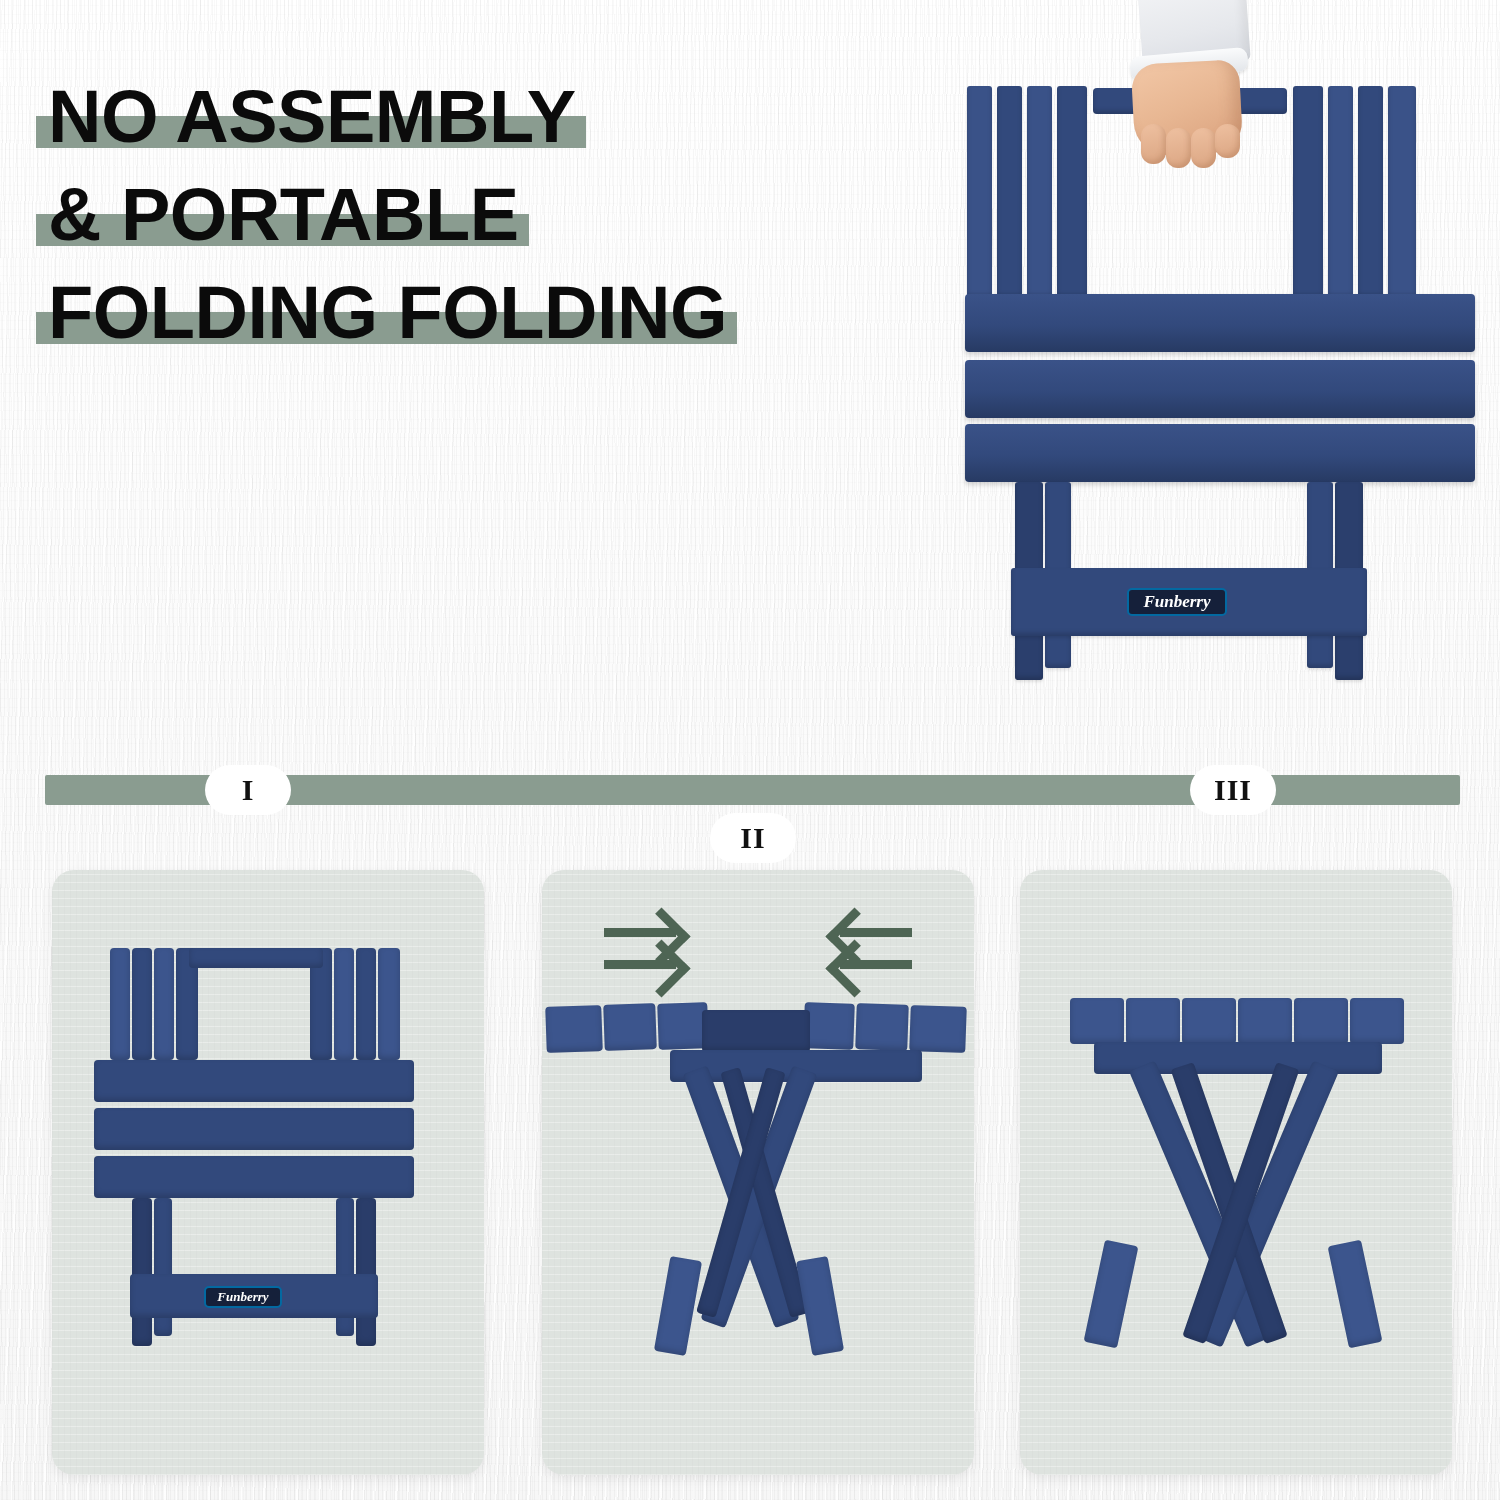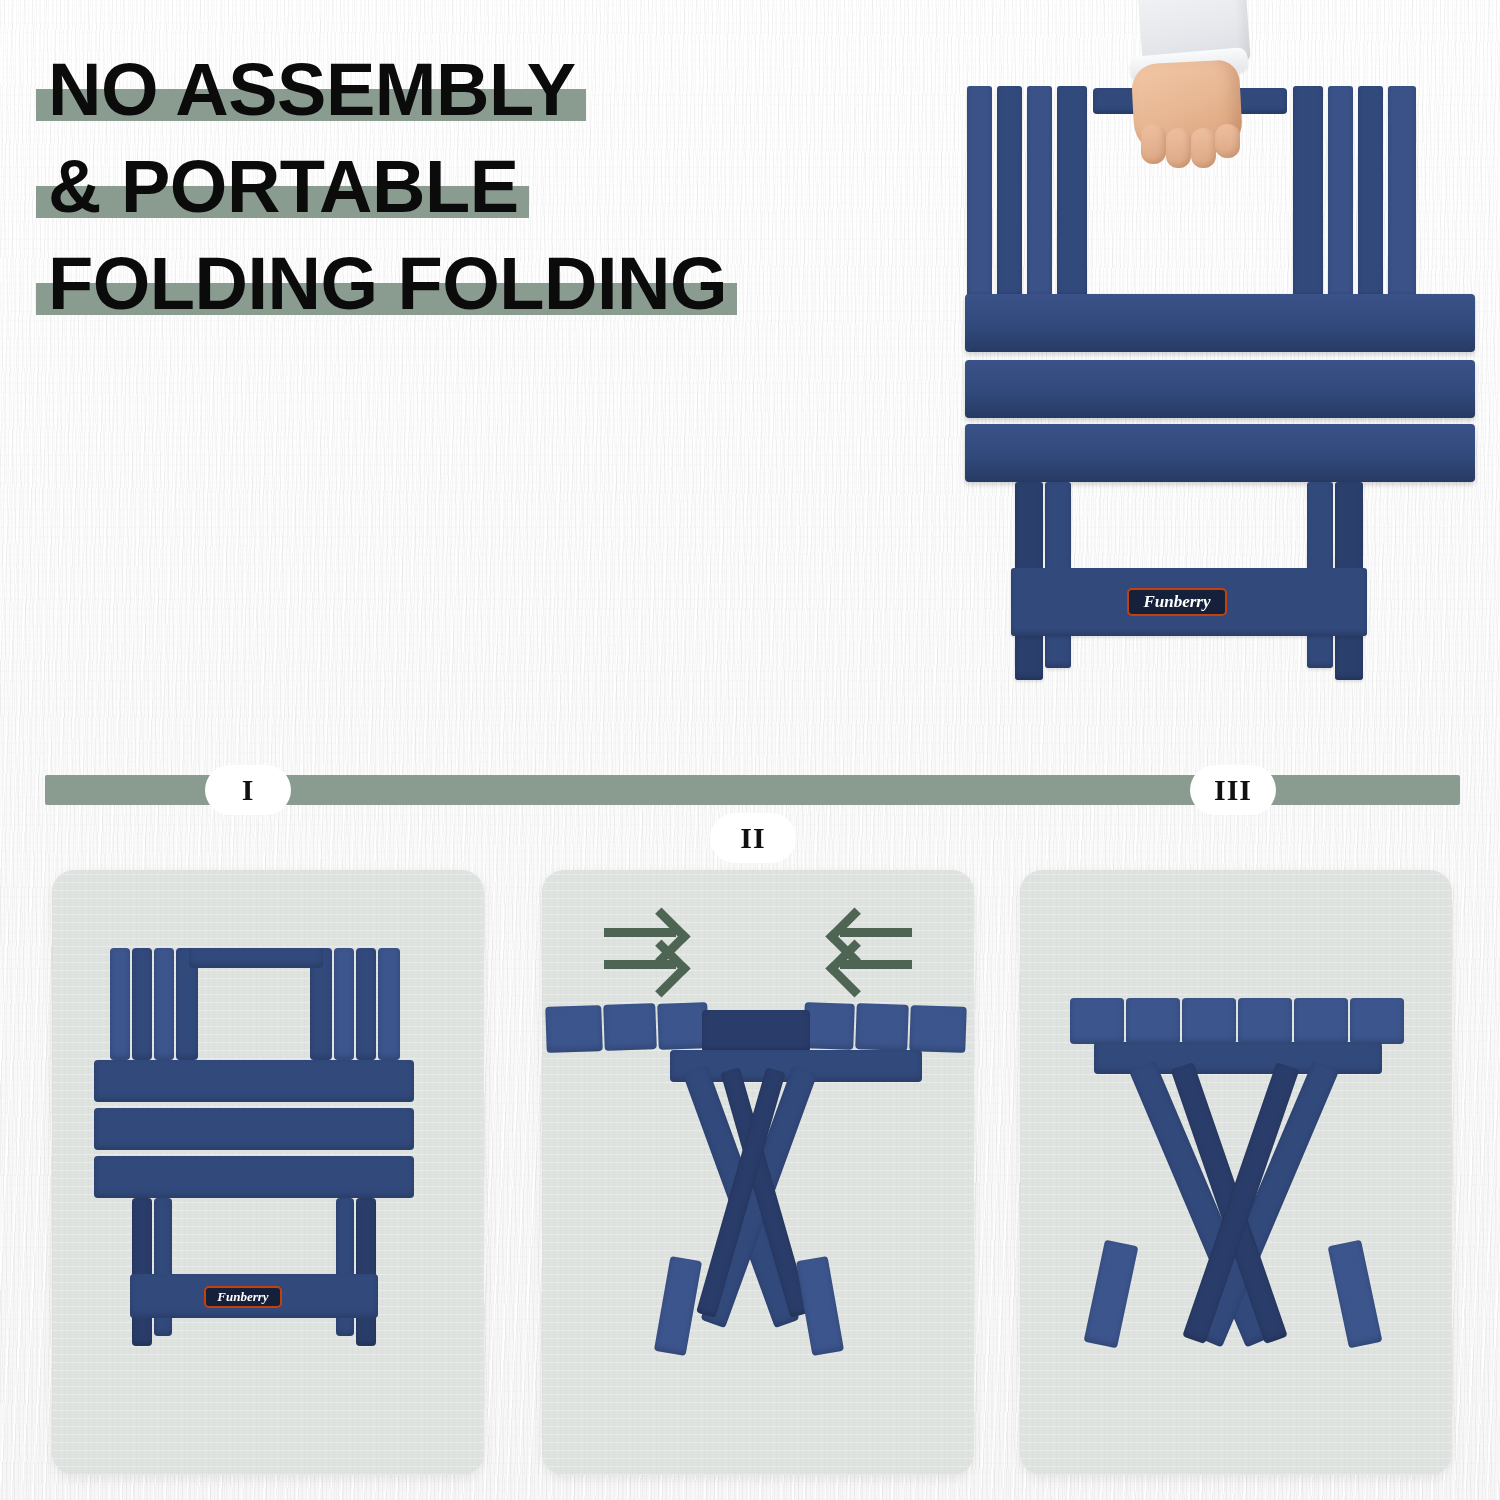--- a/index.html
+++ b/index.html
@@ -25,20 +25,21 @@
       linear-gradient(180deg,#ffffff 0%,#fbfbfb 45%,#f7f7f7 100%);
     pointer-events:none;
   }
 
   
   .headline{ position:absolute; left:48px; top:54px; width:900px; }
   .hl-line{
     position:relative; display:block; width:max-content;
     line-height:0.96;
     margin-bottom:26px;
+    margin-top:27px;
   }
   .hl-bar{
     position:absolute; left:-12px; right:-10px; bottom:4px; height:32px;
     background:#8A9C90; z-index:0;
   }
   .hl-text{
     position:relative; z-index:1;
     font-size:74px; font-weight:bold; color:#0b0b0b;
     letter-spacing:-0.5px;
     transform:scaleX(0.96); transform-origin:left center;
@@ -149,21 +150,21 @@
 
   
   .part{ position:absolute; background:#32497C; border-radius:4px;
          box-shadow:inset 0 -3px 6px rgba(0,0,0,0.18); }
   .part.light{ background:#3C558D; }
   .part.dark{ background:#2A3D6A; }
 
   
   .brand{
     position:absolute;
-    background:#15203a; border:2px solid #c2410c; border-radius:5px;
+    background:#15203a; border:2px solid #0369a1; border-radius:5px;
     color:#ffffff; display:flex; align-items:center; justify-content:center;
     font-family:"Liberation Serif", serif; font-style:italic; font-weight:bold;
   }
 </style>
 </head>
 <body>
 
 <div class="page">
   <div class="page-texture"></div>
 

